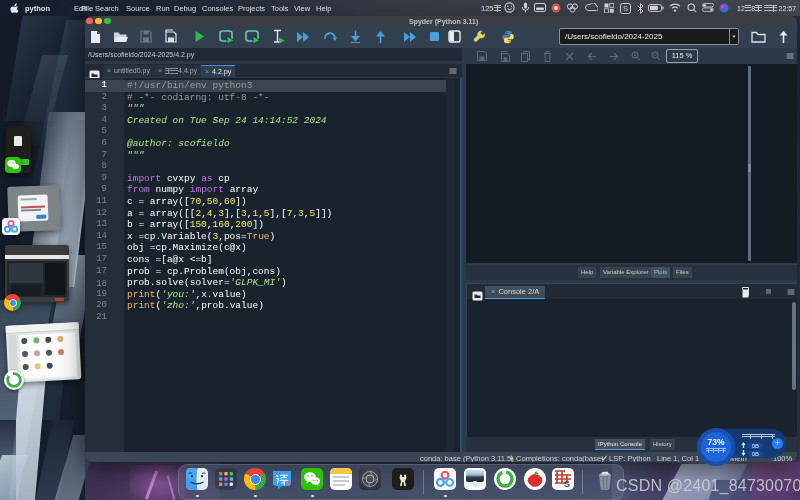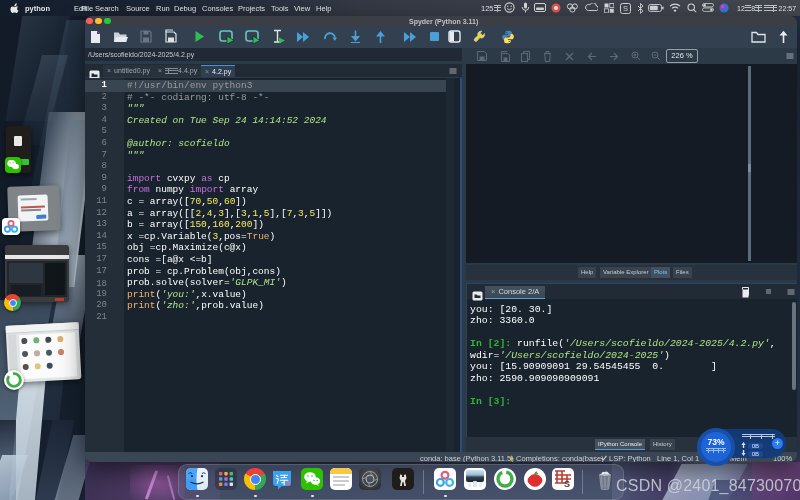--- a/index.html
+++ b/index.html
@@ -323,20 +323,26 @@
         <rect x="1" y="1" width="11" height="11" rx="2" fill="none" stroke="#e8ecf0" stroke-width="1.4"></rect>
         <rect x="1.5" y="1.5" width="4.5" height="10" fill="#e8ecf0"></rect>
       </svg>
     <svg class="abs" style="left:388px;top:4px;" width="13" height="13" viewBox="0 0 13 13">
         <path d="M11.5 3.5 a3.4 3.4 0 0 1-4.6 4.3 L4 11 a1.5 1.5 0 0 1-2.4-2.4 L4.8 5.6 A3.4 3.4 0 0 1 9 1.2 L7.3 3 l2.2 2.2 z" fill="#e8d44d" stroke="#c8c8c8" stroke-width="0.5"></path>
       </svg>
     <svg class="abs" style="left:416px;top:4px;" width="14" height="14" viewBox="0 0 14 14">
         <path fill="#4584b6" d="M6.9 0.8 C4.9 0.8 4.3 1.7 4.3 2.8 v1.3 h2.8 v0.6 H3.2 C2 4.7 1.2 5.8 1.2 7.3 c0 1.4 0.7 2.6 2 2.6 h1.2 V8.5 c0-1 0.9-1.9 2-1.9 h2.8 c0.9 0 1.7-0.8 1.7-1.8 V2.8 c0-1-0.9-2-2.6-2z M5.8 2.1 a0.6 0.6 0 1 1 0 1.2 a0.6 0.6 0 0 1 0-1.2z"></path>
         <path fill="#ffde57" d="M7.1 13.2 c2 0 2.6-0.9 2.6-2 v-1.3 H6.9 v-0.6 h3.9 c1.2 0 2-1.1 2-2.6 c0-1.4-0.7-2.6-2-2.6 H9.6 v1.4 c0 1-0.9 1.9-2 1.9 H4.8 c-0.9 0-1.7 0.8-1.7 1.8 v2 c0 1 0.9 2 2.6 2z M8.2 11.9 a0.6 0.6 0 1 1 0-1.2 a0.6 0.6 0 0 1 0 1.2z"></path>
       </svg>
+    <div class="abs" style="left:474px;top:2px;width:178px;height:15px;background:#181a1c;border:1px solid #8a9097;border-radius:2px;color:#eceef0;font-size:8px;line-height:15px;">
+      <span style="padding-left:5px;">/Users/scofieldo/2024-2025</span>
+      <div class="abs" style="right:0;top:0;width:8px;height:15px;border-left:1px solid #8a9097;"><svg width="8" height="15" viewBox="0 0 8 15">
+            <path d="M2.2 6.5 h3.6 l-1.8 2.6 z" fill="#b8bcc2"></path>
+          </svg></div>
+    </div>
     <svg class="abs" style="left:666px;top:5px;" width="15" height="12" viewBox="0 0 15 12">
         <path d="M1 11 V1.5 h4.5 l1.5 2 h7 V11 z" fill="none" stroke="#dfe3e7" stroke-width="1.3"></path>
       </svg>
     <svg class="abs" style="left:693px;top:4px;" width="11" height="13" viewBox="0 0 11 13">
         <path d="M5.5 13 V4" stroke="#e8ecf0" stroke-width="1.6"></path>
         <path d="M1.5 5.5 L5.5 0.8 L9.5 5.5 z" fill="#e8ecf0"></path>
       </svg>
   </div>
   <div id="pathbarL" class="abs"><span style="padding-left:3px">/Users/scofieldo/2024-2025/4.2.py</span></div>
   <div id="tabbar" class="abs">
@@ -428,21 +434,21 @@
         <circle cx="4" cy="4" r="3" fill="none" stroke="#5d6974" stroke-width="1"></circle>
         <line x1="6.3" y1="6.3" x2="9" y2="9" stroke="#5d6974" stroke-width="1"></line>
         <line x1="2.5" y1="4" x2="5.5" y2="4" stroke="#5d6974" stroke-width="1"></line>
         <line x1="4" y1="2.5" x2="4" y2="5.5" stroke="#5d6974" stroke-width="1"></line>
       </svg>
     <svg class="abs" style="left:185px;top:3px;" width="10" height="10" viewBox="0 0 10 10">
         <circle cx="4" cy="4" r="3" fill="none" stroke="#5d6974" stroke-width="1"></circle>
         <line x1="6.3" y1="6.3" x2="9" y2="9" stroke="#5d6974" stroke-width="1"></line>
         <line x1="2.5" y1="4" x2="5.5" y2="4" stroke="#5d6974" stroke-width="1"></line>
       </svg>
-    <div class="abs" style="left:200px;top:1px;width:30px;height:12px;border:1px solid #98a2ab;border-radius:2px;color:#e4e8ec;font-size:7.5px;line-height:12px;text-align:center;">226 %</div>
+    <div class="abs" style="left:200px;top:1px;width:30px;height:12px;border:1px solid #98a2ab;border-radius:2px;color:#e4e8ec;font-size:7.5px;line-height:12px;text-align:center;">115 %</div>
     <svg class="abs" style="left:320px;top:5px;" width="8" height="6" viewBox="0 0 8 6">
         <path d="M0.5 1 h7 M0.5 3 h7 M0.5 5 h7" stroke="#aeb6bd" stroke-width="0.9"></path>
       </svg>
   </div>
   <div id="plots" class="abs">
       <div id="pline"></div>
       <div class="abs" style="left:282px;top:100px;width:3px;height:8px;background:#7c8c9a;"></div>
     </div>
   <div id="ptabs" class="abs">
     <div class="ptab" style="left:112px;">Help</div>
@@ -459,29 +465,20 @@
       <div id="ctab"><span style="color:#9aa3ab;margin-right:3px;">×</span>Console 2/A</div>
       <svg class="abs" style="left:273px;top:3px;" width="9" height="11" viewBox="0 0 9 11">
           <path d="M2.5 2.5 h6 V10.5 H2.5 z" fill="#e8ecef"></path>
           <path d="M2.5 2.5 V0.5 h6 V8.5" fill="none" stroke="#e8ecef" stroke-width="1"></path>
         </svg>
       <rect class="abs" style="left:299px;top:5px;width:5px;height:5px;background:#5d6974;"></rect>
       <svg class="abs" style="left:320px;top:5px;" width="8" height="6" viewBox="0 0 8 6">
           <path d="M0.5 1 h7 M0.5 3 h7 M0.5 5 h7" stroke="#aeb6bd" stroke-width="0.9"></path>
         </svg>
     </div>
-    <div id="cbody">you: [20. 30.]
-zho: 3360.0
-
-<span class="g">In [2]:</span> runfile(<span class="s">'/Users/scofieldo/2024-2025/4.2.py'</span>,
-wdir=<span class="s">'/Users/scofieldo/2024-2025'</span>)
-you: [15.90909091 29.54545455  0.        ]
-zho: 2590.909090909091
-
-<span class="g">In [3]:</span></div>
     <div id="cscroll"></div>
   </div>
   <div id="ctabs" class="abs">
     <div class="ptab sel" style="left:129px;top:2px;color:#e8ecef;border-bottom:1.5px solid #5a9fd6;height:10px;">IPython Console</div>
     <div class="ptab" style="left:184px;top:2px;">History</div>
   </div>
   <div id="statusbar" class="abs">
     <span class="abs" style="left:335px;top:1.5px;">conda: base (Python 3.11.5)</span>
     <span class="abs" style="left:424px;top:1.5px;"><svg width="5" height="7" viewBox="0 0 5 7" style="vertical-align:-1px;">
           <path d="M3 0 L0.5 4 H2.2 L1.8 7 L4.5 3 H2.6 z" fill="#e8c84a"></path>

